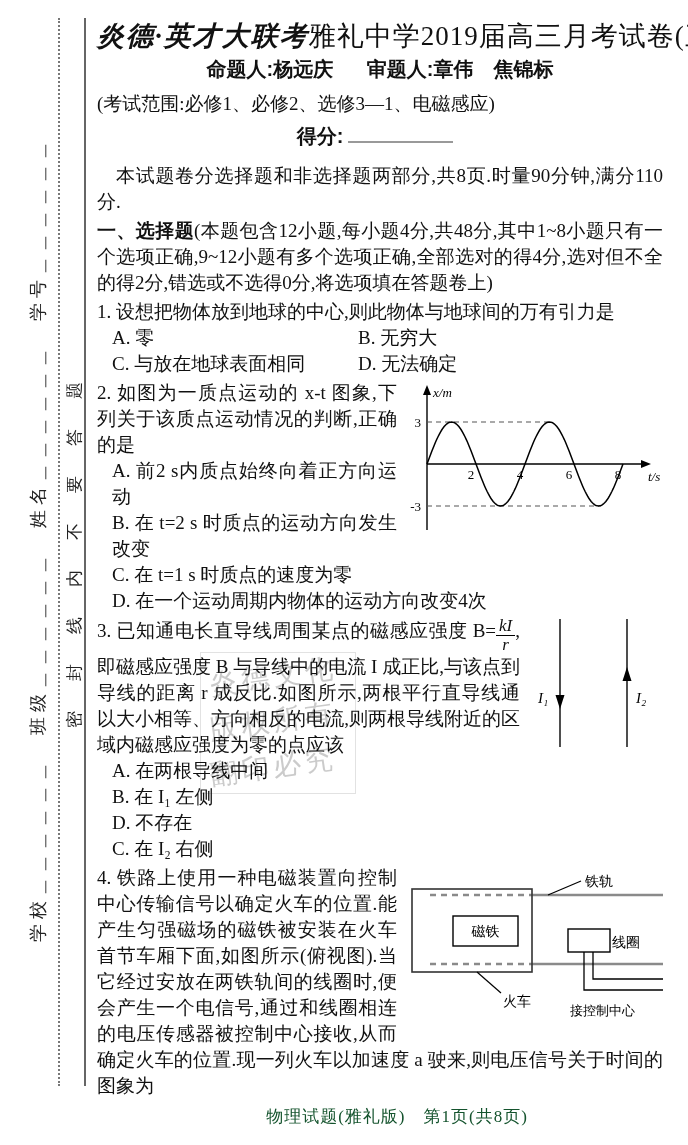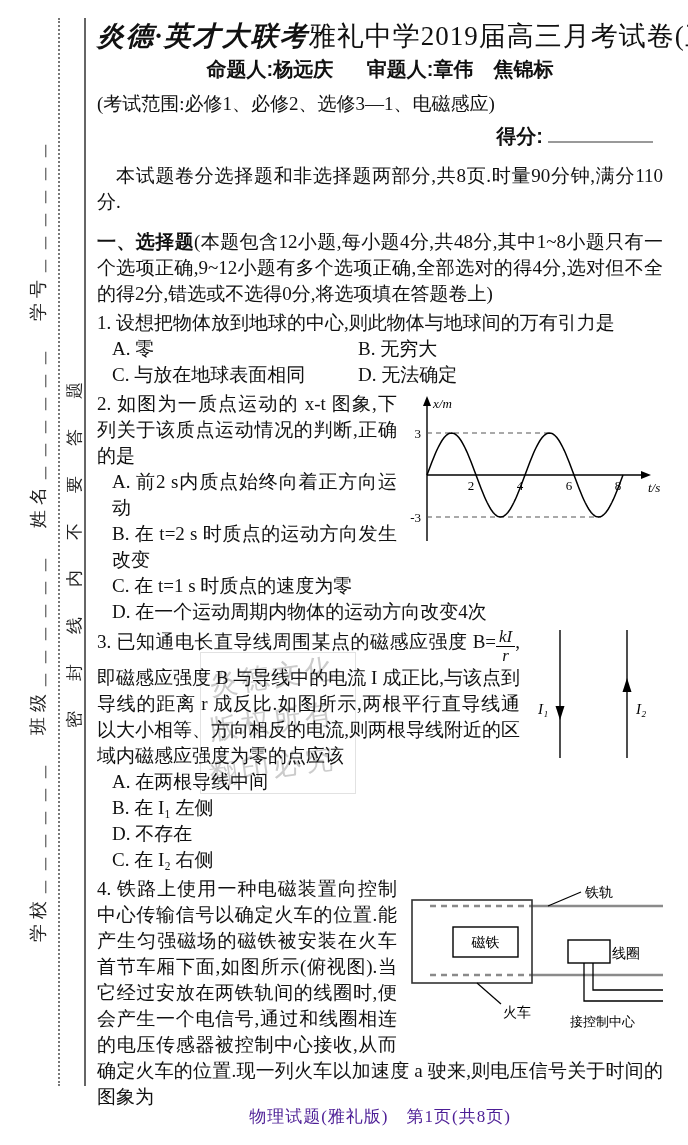--- a/index.html
+++ b/index.html
@@ -30,46 +30,46 @@
   .main{position:absolute;left:97px;top:12px;width:566px;z-index:1;}
   .title-line{text-align:center;font-size:27px;white-space:nowrap;margin:6px 0 2px 0;}
   .brand{font-weight:bold;font-style:italic;letter-spacing:2px;}
   .exam-title{letter-spacing:1px;}
   .subject{text-align:center;font-family:"Liberation Sans","DejaVu Sans",sans-serif;
            font-weight:bold;font-size:34px;letter-spacing:8px;margin:10px 0 8px 0;}
   .persons{text-align:center;font-family:"Liberation Sans","DejaVu Sans",sans-serif;
            font-weight:bold;font-size:20px;margin:2px 0 8px 0;}
   .persons span{margin:0 14px;}
   .scope{text-align:left;font-size:19px;margin:2px 0 6px 0;}
-  .score-row{text-align:right;font-size:20px;margin:6px 10px 10px 0;height:30px;}
+  .score-row{text-align:center;font-size:20px;margin:6px 10px 10px 0;height:30px;}
   .score-label{font-family:"Liberation Sans","DejaVu Sans",sans-serif;font-weight:bold;}
   .score-blank{display:inline-block;width:105px;border-bottom:2px solid #999;height:18px;}
 
   p{margin:0;}
   .body-text{font-size:19px;line-height:26px;text-align:justify;}
-  .intro{text-indent:1em;margin-bottom:14px;}
+  .intro{text-indent:1em;margin-bottom:3px;}
   .sec-head{font-family:"Liberation Sans","DejaVu Sans",sans-serif;font-weight:bold;}
   .q{margin-top:3px;}
   .q::after{content:"";display:block;clear:both;}
   .opt{padding-left:15px;}
   .opt2col{display:grid;grid-template-columns:246px 1fr;padding-left:15px;}
 
   .fig{float:right;margin:2px 0 2px 8px;}
   .fig-q3{float:right;margin:0 0 2px 10px;}
 
   .frac{display:inline-block;text-align:center;vertical-align:-13px;
         line-height:1.05;font-style:italic;font-size:17px;}
   .frac .den{display:block;border-top:1.4px solid #000;padding:0 3px;}
   .frac .num{display:block;padding:0 3px;}
 
   svg text{font-family:"Liberation Serif","DejaVu Serif",serif;}
   .svg-cjk{font-size:14px;}
 
-  .footer{position:absolute;left:97px;width:566px;top:1105px;text-align:center;
-          font-size:17px;letter-spacing:1px;color:#4c1d95;}
+  .footer{position:absolute;left:114px;width:566px;top:1105px;text-align:center;
+          font-size:17px;letter-spacing:1px;color:#14532d;}
 </style>
 </head>
 <body>
 
 <div class="page">
 
   <div class="seal-dotted"></div>
   <div class="seal-solid"></div>
   <div class="side-fields">学校＿＿＿＿＿＿　班级＿＿＿＿＿＿　姓名＿＿＿＿＿＿　学号＿＿＿＿＿＿</div>
   <div class="side-seal">密封线内不要答题</div>

